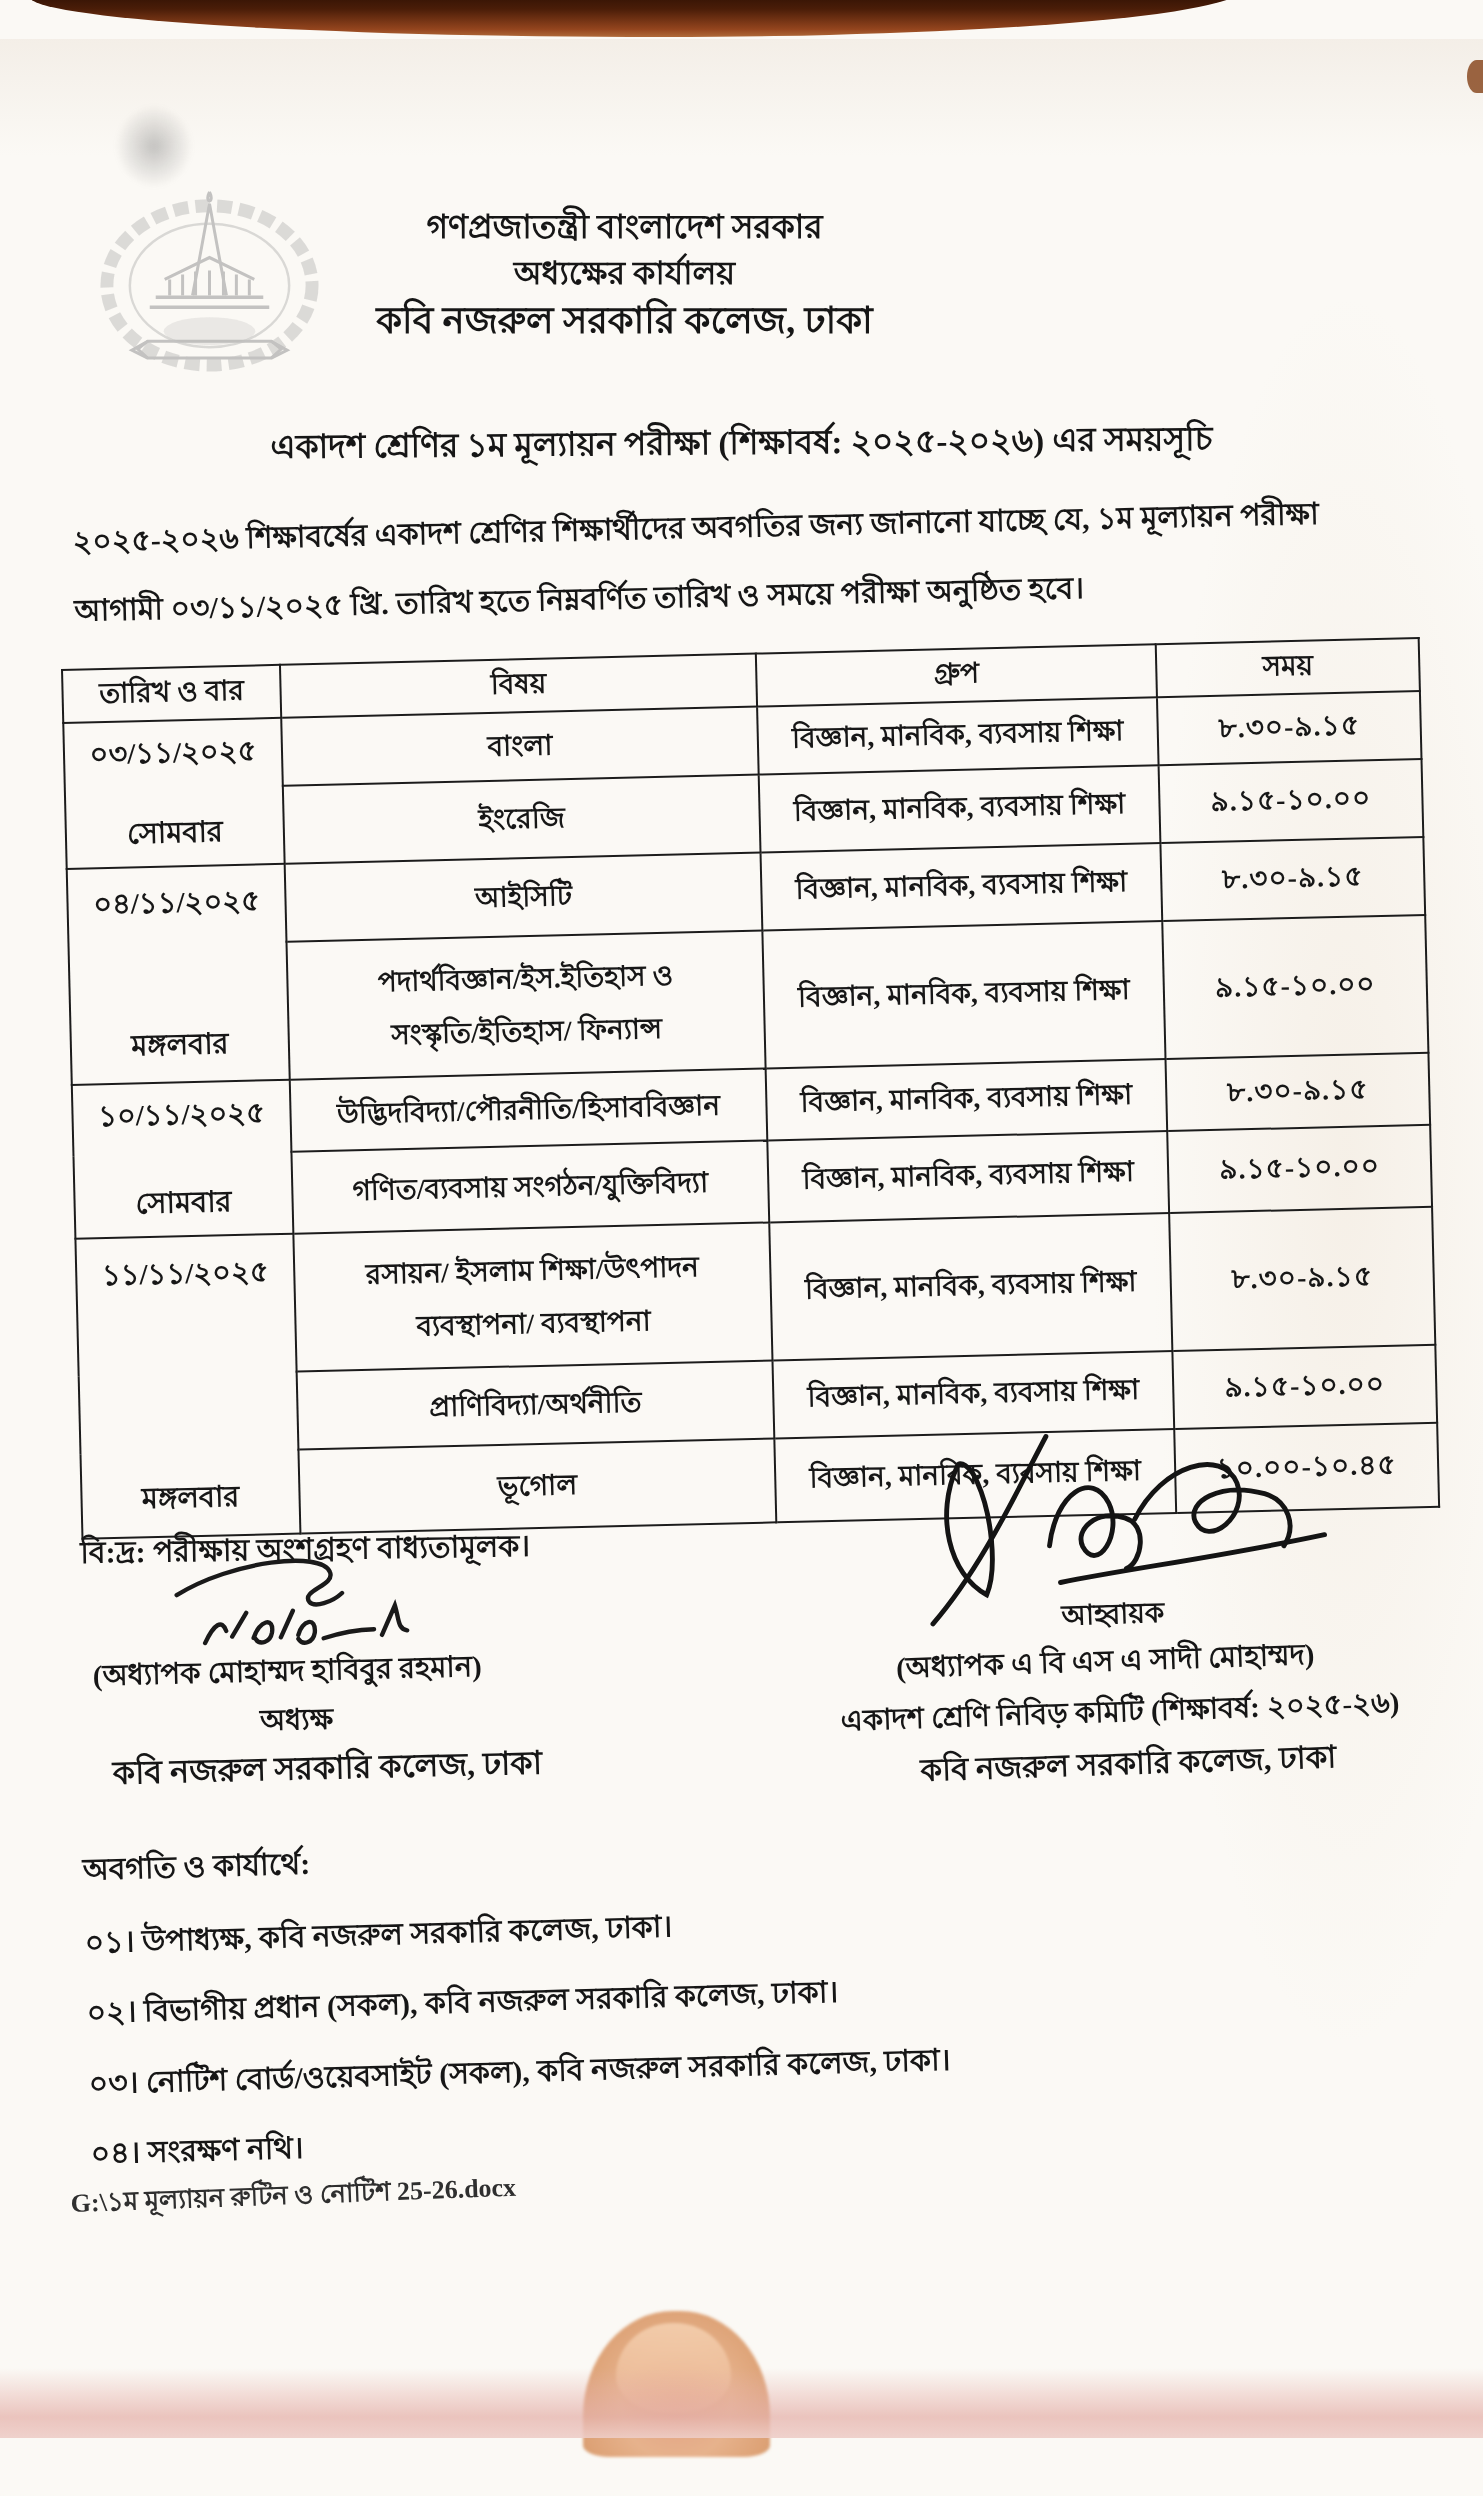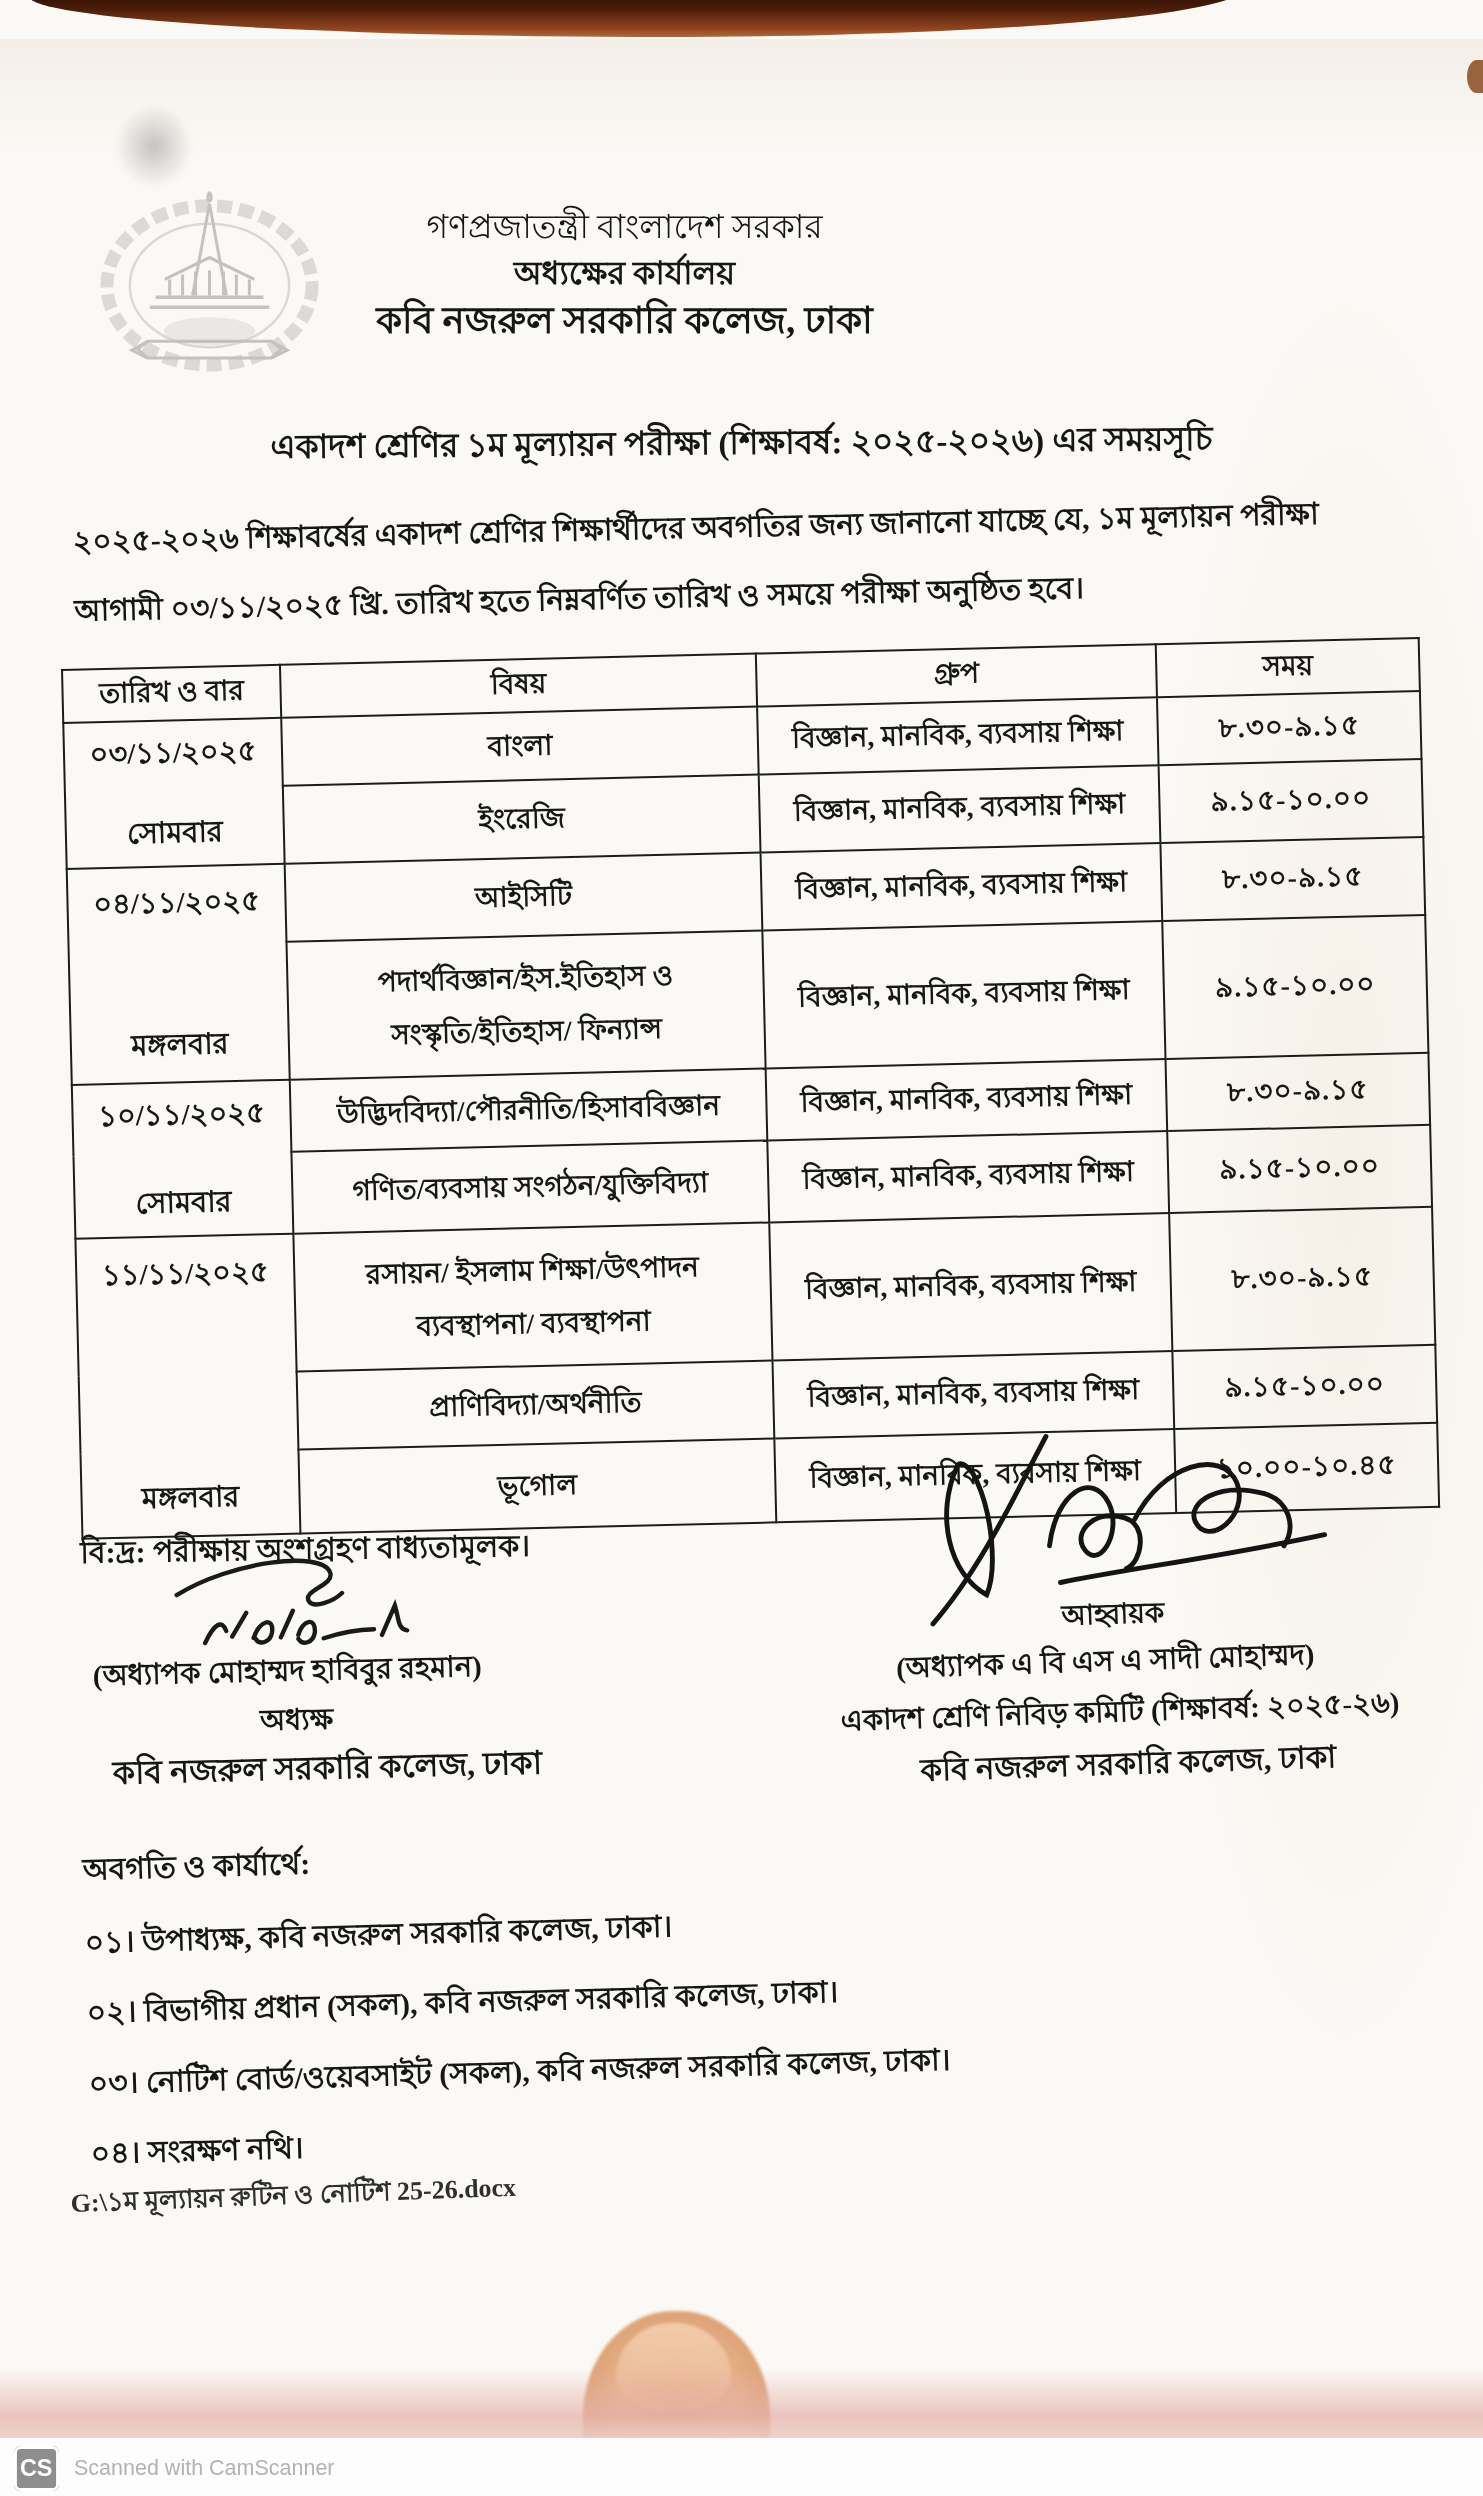--- a/index.html
+++ b/index.html
@@ -24,21 +24,21 @@
     position:absolute; left:1467px; top:60px; width:19.5px; height:33px;
     background:#8a4a22; border-radius:50% 0 0 50%; opacity:.85;
   }
 
   .seal{position:absolute; left:90px; top:146px; width:239px; height:239px; opacity:.78;}
   .smudge{position:absolute; left:115px; top:105px; width:78px; height:83px;
     background:radial-gradient(closest-side, rgba(110,110,110,.38), rgba(110,110,110,0));
     filter:blur(2px);}
 
   .hdr{position:absolute; left:322px; top:205px; width:605px; text-align:center; line-height:1.38;}
-  .hdr .l1{font-size:33px; font-weight:normal;}
+  .hdr .l1{font-size:33px; font-weight:bold;}
   .hdr .l2{font-size:32px; font-weight:bold;}
   .hdr .l3{font-size:37px; font-weight:bold;}
   .hdr .l4{font-size:24.4px; color:#2c2c2c; letter-spacing:0.5px; font-family:"Liberation Serif",serif;}
 
   .title{
     position:absolute; left:127px; top:417px; width:1229px; text-align:center;
     font-size:33px; font-weight:bold; transform:rotate(-0.5deg);
   }
 
   .intro{position:absolute; left:72px; top:507px; width:1365px;
@@ -273,19 +273,15 @@
     <div class="item">০৪। সংরক্ষণ নথি।</div>
   </div>
 
   <div class="fpath">G:\১ম মূল্যায়ন রুটিন ও নোটিশ 25-26.docx</div>
 
   <div class="finger">
     <div class="nail"></div>
   </div>
   <div class="pinkband"></div>
 
-  <div class="csbar">
-    <div class="cslogo">CS</div>
-    <div class="cstext">Scanned with CamScanner</div>
-  </div>
 
 </div>
 
 
 </body></html>

